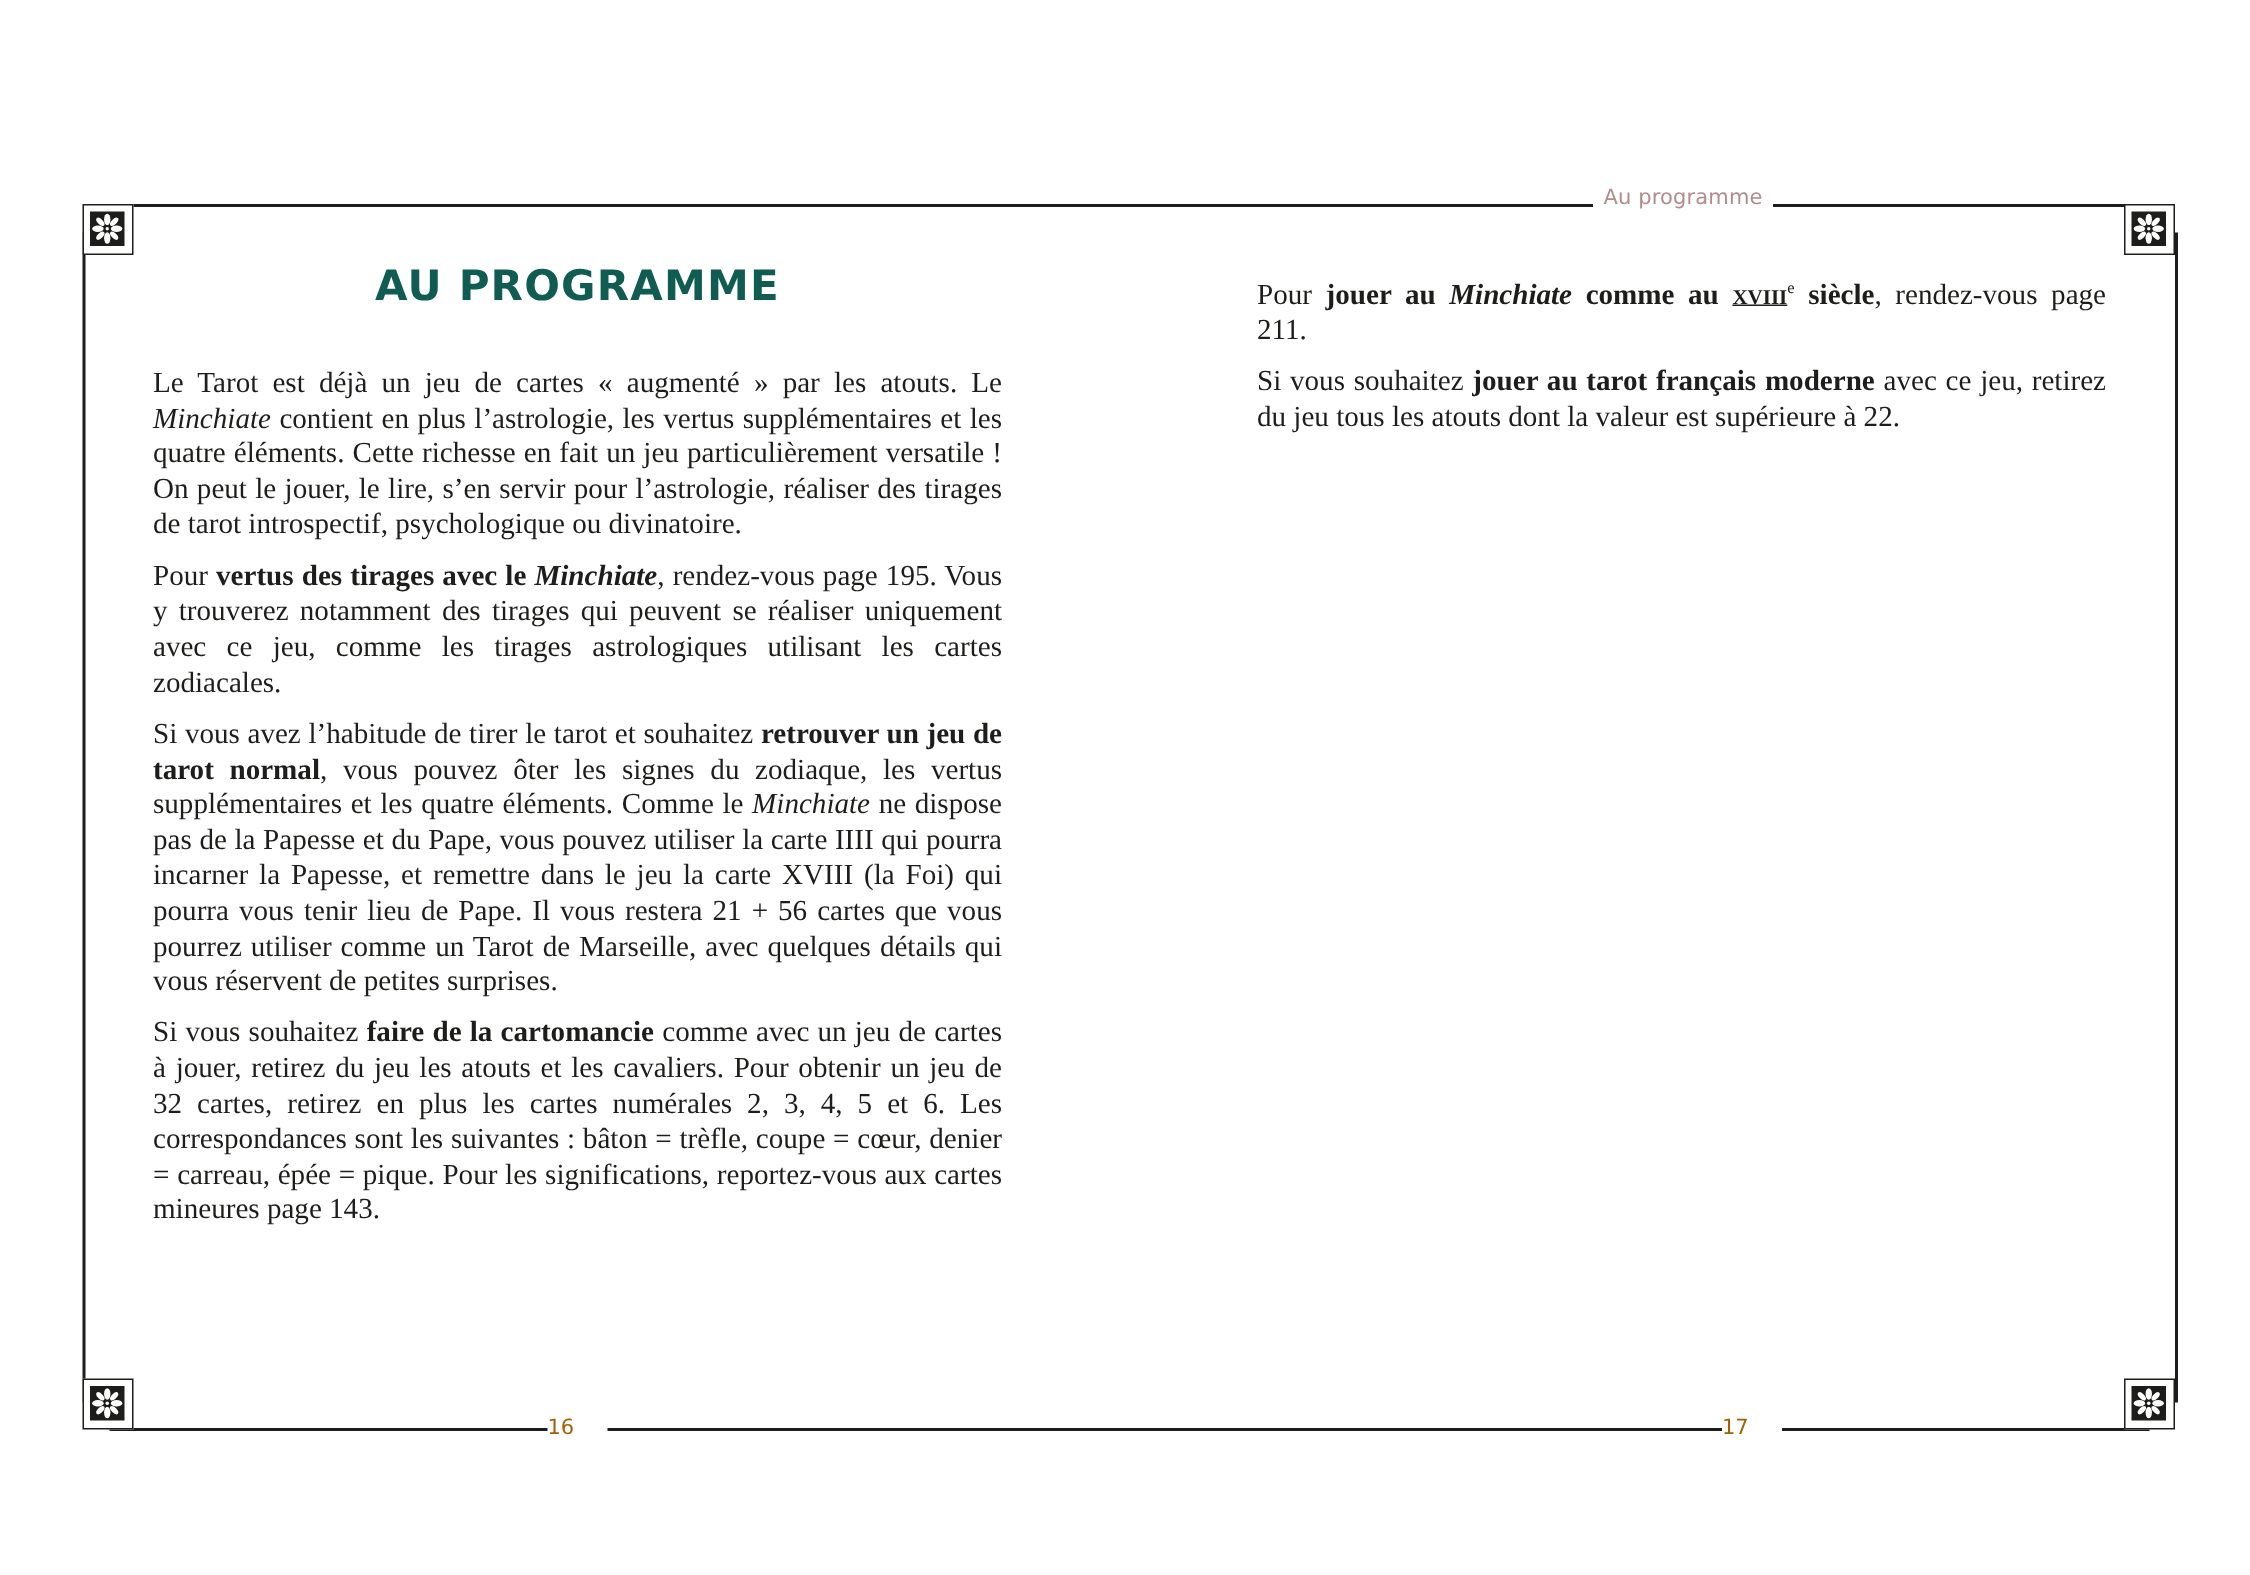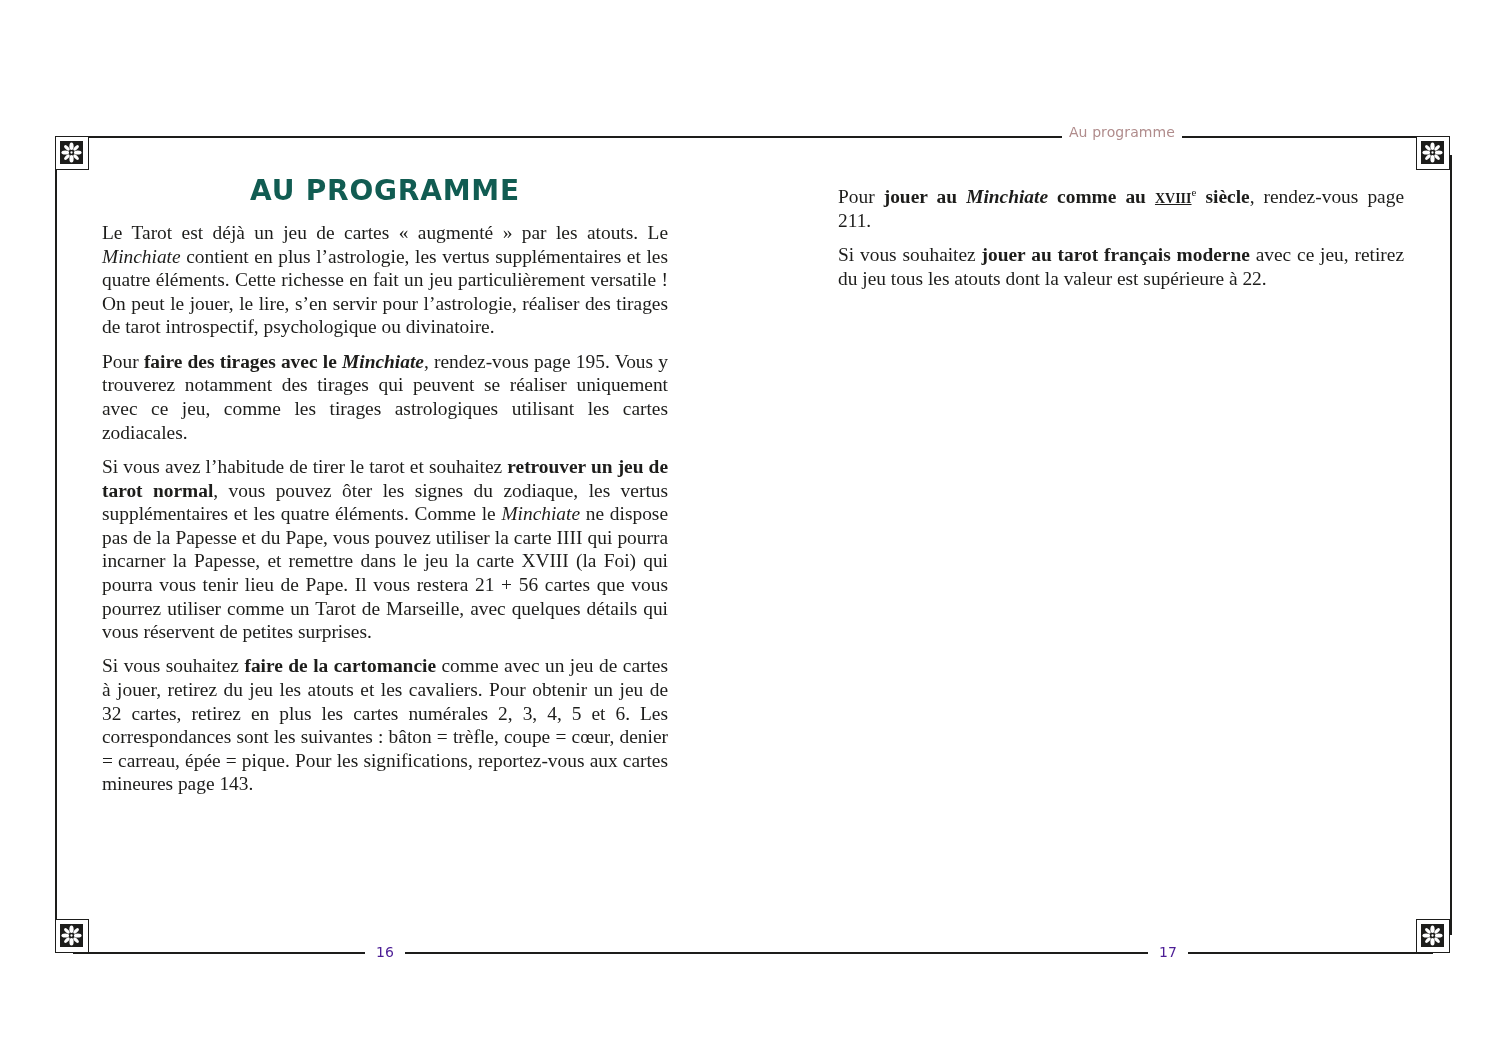--- a/index.html
+++ b/index.html
@@ -8,30 +8,30 @@
 
   .frame-line { position:absolute; background:#1d1d1b; }
   .corner { position:absolute; width:34px; height:34px; background:#fff;
             border:1.5px solid #1d1d1b; box-sizing:border-box; }
   .corner .tile { position:absolute; left:4px; top:4px; width:23px; height:23px; background:#1d1d1b; }
   .corner svg { position:absolute; left:4px; top:4px; width:23px; height:23px; }
 
   .running-head { position:absolute; top:124px; left:1062px; width:120px; text-align:center;
                   font-family:"DejaVu Sans","Liberation Sans",sans-serif; font-size:14px;
                   color:#b08c8c; background:#fff; letter-spacing:0.1px; }
-  .folio { position:absolute; top:944px; width:40px; text-align:center;
-           font-family:"DejaVu Sans","Liberation Sans",sans-serif; font-size:14px; color:#4c1d95; background:#fff; }
+  .folio { position:absolute; top:944px; width:40px; text-align:left;
+           font-family:"DejaVu Sans","Liberation Sans",sans-serif; font-size:14px; color:#a16207; background:#fff; }
 
   .title { position:absolute; top:174px; left:102px; width:566px; text-align:center;
            font-family:"DejaVu Sans","Liberation Sans",sans-serif; font-weight:bold;
            font-size:28px; color:#115c52; letter-spacing:0.8px; }
 
   .col { position:absolute; font-size:19.4px; line-height:23.6px; text-align:justify; }
   .col p { margin:0 0 10.8px 0; hyphens:manual; }
-  .col-left { left:102px; top:221px; width:566px; }
+  .col-left { left:102px; top:244px; width:566px; }
   .col-right { left:838px; top:181px; width:566px; }
   b { font-weight:bold; }
   i { }
   .sc { font-variant:small-caps;text-decoration:underline; }
 </style>
 </head>
 <body>
 
 <div class="frame-line" style="left:73px; top:136px; width:1360px; height:2px;"></div>
 <div class="frame-line" style="left:73px; top:952px; width:1360px; height:2px;"></div>
@@ -109,21 +109,21 @@
 
 <div class="running-head">Au programme</div>
 
 <div class="folio" style="left:365px;">16</div>
 <div class="folio" style="left:1148px;">17</div>
 
 <h1 class="title" style="margin:0;">AU PROGRAMME</h1>
 
 <div class="col col-left">
   <p><span>Le Tarot est déjà un jeu de cartes « augmenté » par les atouts. Le </span><i>Minchiate</i><span> contient en plus l’astrologie, les vertus supplémentaires et les quatre éléments. Cette richesse en fait un jeu particulièrement versatile ! On peut le jouer, le lire, s’en servir pour l’astrologie, réaliser des tirages de tarot introspectif, psychologique ou divinatoire.</span></p>
-  <p><span>Pour </span><b>faire des tirages avec le </b><b><i>Minchiate</i></b><span>, rendez-vous page 195. Vous y trouverez notamment des tirages qui peuvent se réaliser uniquement avec ce jeu, comme les tirages astrologiques utilisant les cartes zodiacales.</span></p>
+  <p><span>Pour </span><b>vertus des tirages avec le </b><b><i>Minchiate</i></b><span>, rendez-vous page 195. Vous y trouverez notamment des tirages qui peuvent se réaliser uniquement avec ce jeu, comme les tirages astrologiques utilisant les cartes zodiacales.</span></p>
   <p><span>Si vous avez l’habitude de tirer le tarot et souhaitez </span><b>retrouver un jeu de tarot normal</b><span>, vous pouvez ôter les signes du zodiaque, les vertus supplémentaires et les quatre éléments. Comme le </span><i>Minchiate</i><span> ne dispose pas de la Papesse et du Pape, vous pouvez utiliser la carte IIII qui pourra incarner la Papesse, et remettre dans le jeu la carte XVIII (la Foi) qui pourra vous tenir lieu de Pape. Il vous restera 21 + 56 cartes que vous pourrez utiliser comme un Tarot de Marseille, avec quelques détails qui vous réservent de petites surprises.</span></p>
   <p><span>Si vous souhaitez </span><b>faire de la cartomancie</b><span> comme avec un jeu de cartes à jouer, retirez du jeu les atouts et les cavaliers. Pour obtenir un jeu de 32 cartes, retirez en plus les cartes numérales 2, 3, 4, 5 et 6. Les correspondances sont les suivantes : bâton = trèfle, coupe = cœur, denier = carreau, épée = pique. Pour les significations, reportez-vous aux cartes mineures page 143.</span></p>
 </div>
 
 <div class="col col-right">
   <p><span>Pour </span><b>jouer au </b><b><i>Minchiate</i></b><b> comme au </b><b class="sc">xviii</b><sup style="font-size:11px;">e</sup><b> siècle</b><span>, rendez-vous page 211.</span></p>
   <p><span>Si vous souhaitez </span><b>jouer au tarot français moderne</b><span> avec ce jeu, retirez du jeu tous les atouts dont la valeur est supérieure à 22.</span></p>
 </div>
 
 </body></html>

